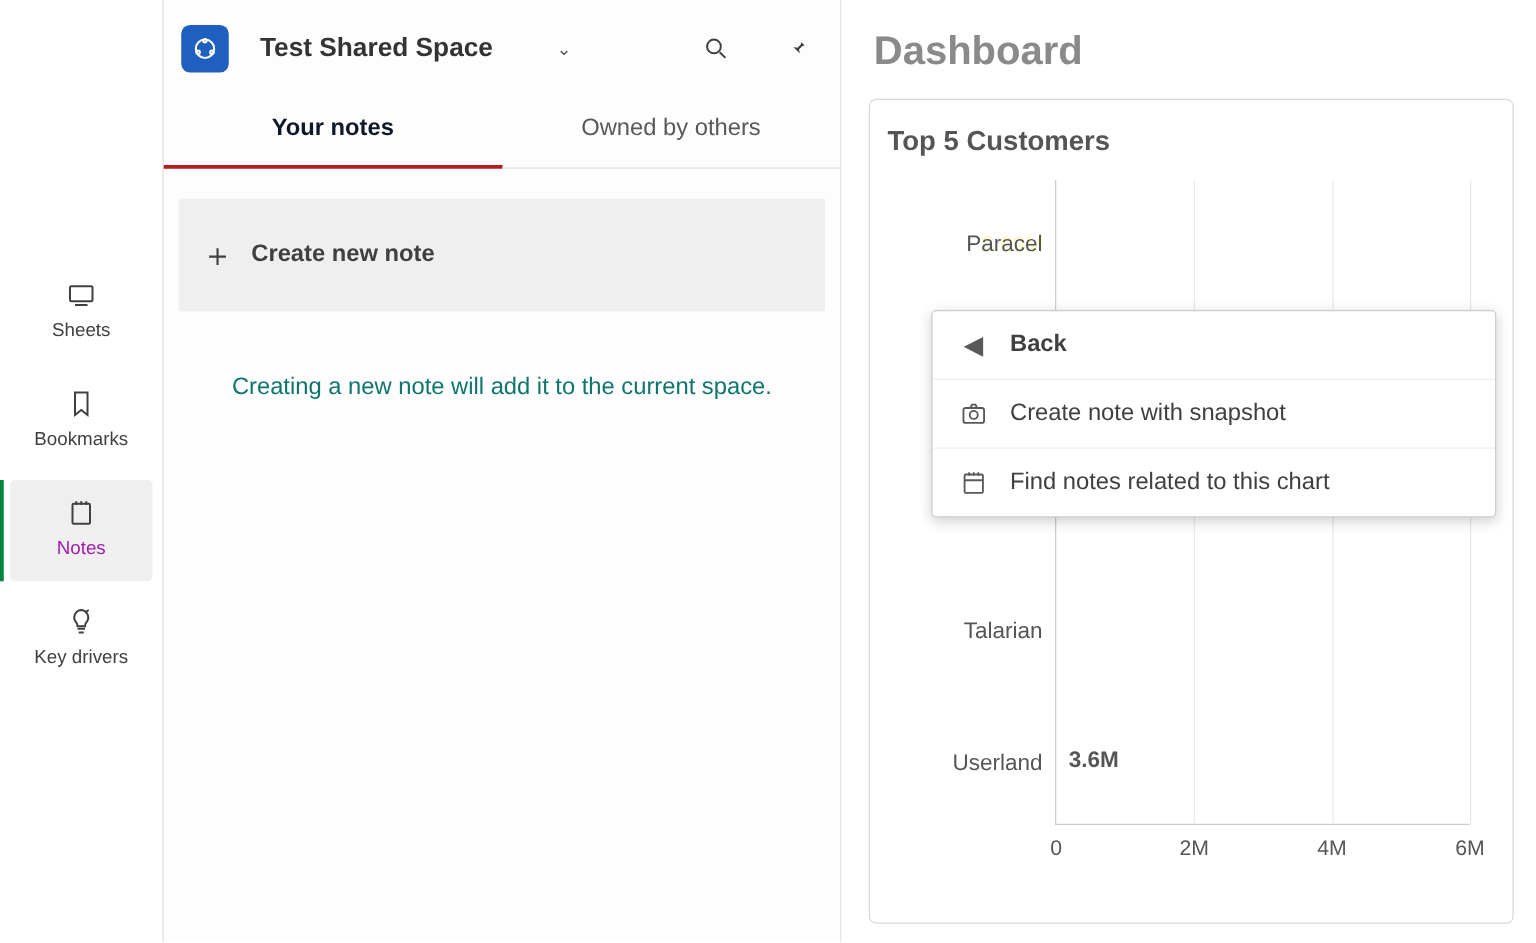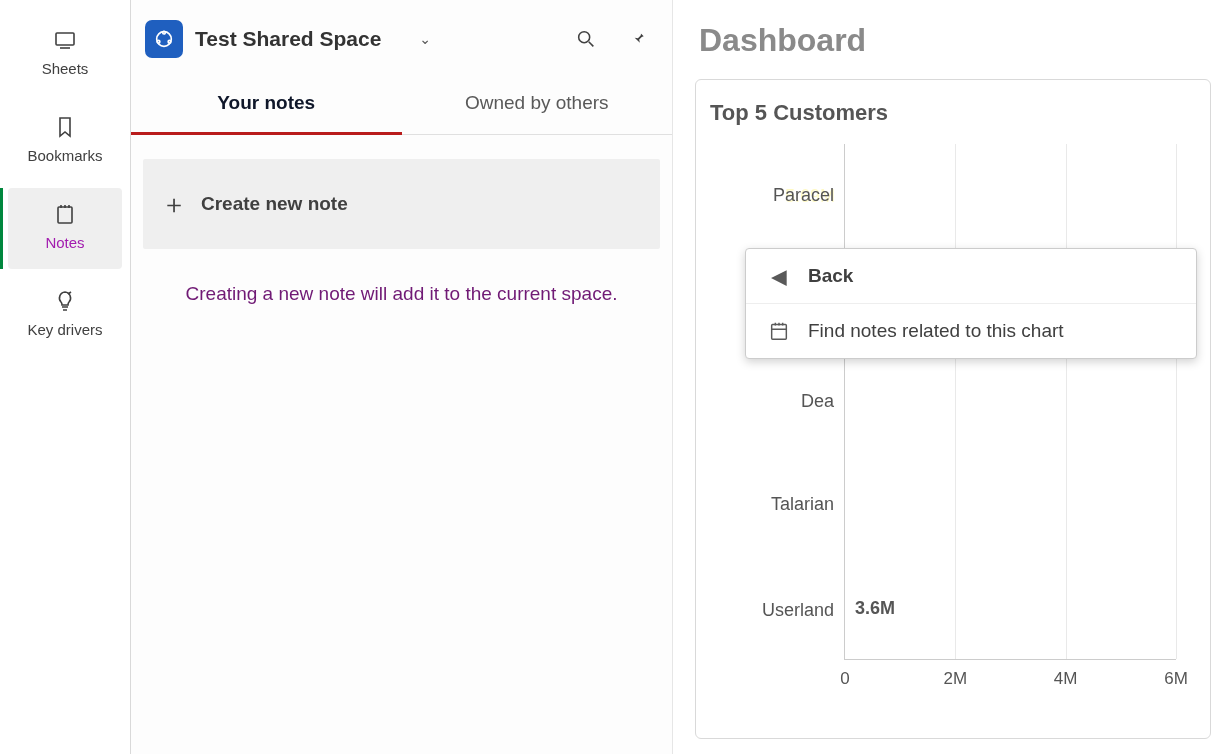--- a/index.html
+++ b/index.html
@@ -14,20 +14,21 @@
   .app { display: flex; height: 100%; }
 
   
   .nav {
     width: 131px;
     border-right: 1px solid #d9d9d9;
     display: flex;
     flex-direction: column;
     padding-top: 14px;
     background: #fff;
+    justify-content: center;
   }
   .nav-item {
     display: flex;
     flex-direction: column;
     align-items: center;
     gap: 8px;
     padding: 14px 0 18px;
     margin: 0 8px 6px;
     cursor: pointer;
     color: #404040;
@@ -56,21 +57,21 @@
     width: 542px;
     background: #fdfdfd;
     border-right: 1px solid #e6e6e6;
     display: flex;
     flex-direction: column;
   }
   .panel-header {
     display: flex;
     align-items: center;
     padding: 20px 20px 18px 14px;
-    gap: 12px;
+    gap: 25px;
   }
   .space-icon {
     width: 38px; height: 38px;
     background: #1f5fbf;
     border-radius: 7px;
     display: flex; align-items: center; justify-content: center;
   }
   .space-icon svg { width: 22px; height: 22px; fill: none; stroke: #fff; stroke-width: 1.8; }
   .space-title { font-size: 21px; font-weight: 600; color: #333; }
   .chev { margin-left: 26px; color: #595959; font-size: 14px; cursor:pointer;}
@@ -101,23 +102,23 @@
     border-radius:2px;
     padding: 34px 18px;
     cursor:pointer;
     font-size: 19px;
     font-weight: 600;
     color:#404040;
   }
   .create-btn .plus { font-size: 26px; line-height: 0; font-weight: 400; }
   .hint {
     text-align:center;
-    color:#701a75;
+    color:#0f766e;
     font-size: 19px;
-    margin-top: 34px;
+    margin-top: 50px;
   }
 
   
   .dash { flex:1; padding: 16px 18px 0 22px; }
   .dash-title { font-size: 32px; color: #8a8a8a; font-weight: 700; margin: 6px 0 20px 4px;}
   .card {
     border: 1px solid #d9d9d9;
     border-radius: 6px;
     padding: 20px 6px 28px 6px;
     position: relative;
@@ -292,19 +293,29 @@
 </div>
 
 <div class="menu">
   <div class="menu-item back">
     <span class="mi-icon">◀</span>
     <span>Back</span>
   </div>
   <div class="menu-item">
     <span class="mi-icon">
       <svg viewBox="0 0 24 24">
+          <rect x="3" y="7" width="18" height="13" rx="2"></rect>
+          <circle cx="12" cy="13" r="3.5"></circle>
+          <path d="M9 7l1.5-3h3L15 7"></path>
+        </svg>
+    </span>
+    <span>Create note with snapshot</span>
+  </div>
+  <div class="menu-item">
+    <span class="mi-icon">
+      <svg viewBox="0 0 24 24">
           <rect x="4" y="5" width="16" height="16" rx="1"></rect>
           <path d="M8 3v3M12 3v3M16 3v3M4 10h16"></path>
         </svg>
     </span>
     <span>Find notes related to this chart</span>
   </div>
 </div>
 
 </body></html>

